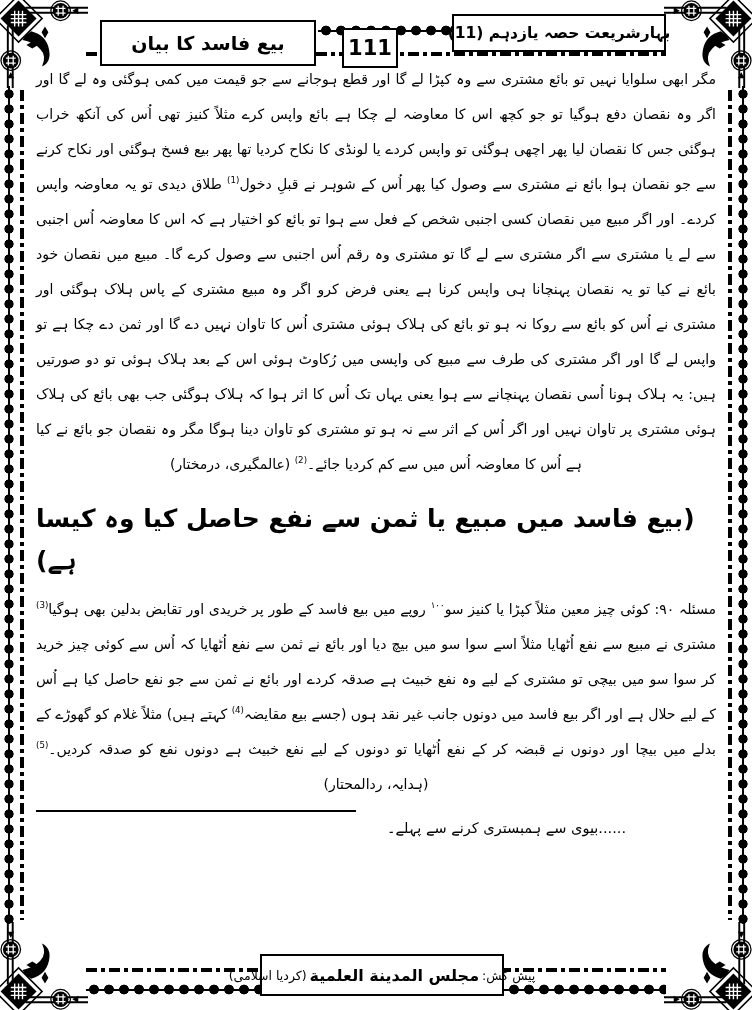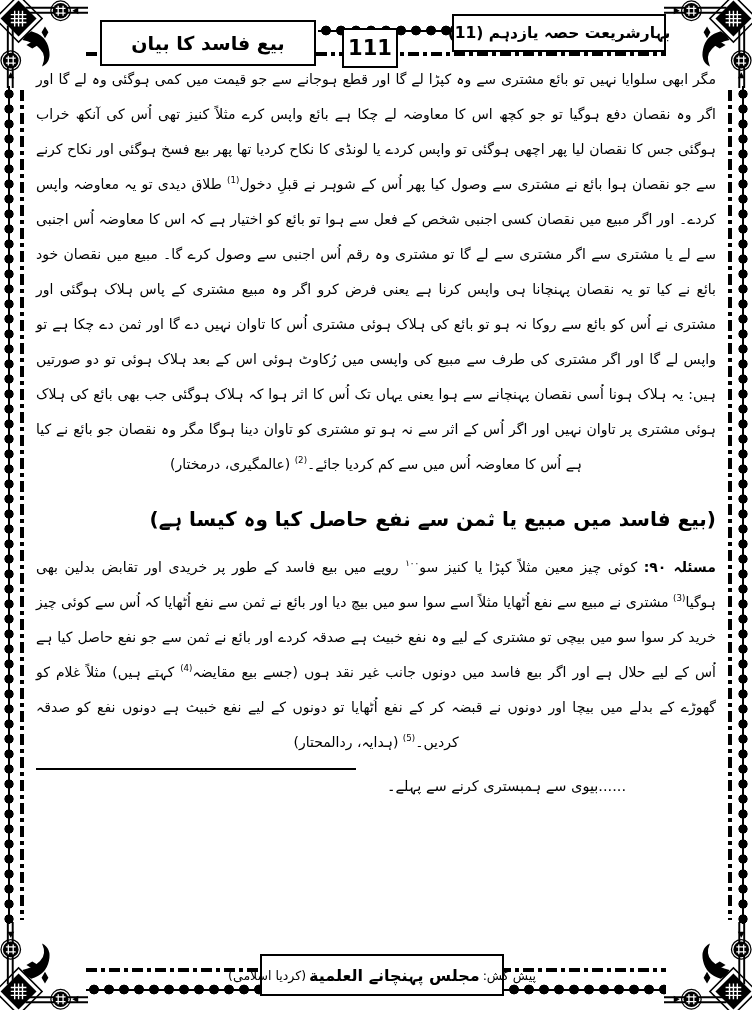--- a/index.html
+++ b/index.html
@@ -65,24 +65,24 @@
     position:absolute;left:36px;right:36px;top:62px;
     direction:rtl;
   }
   .para{
     font-size:14px;line-height:35px;
     text-align:justify;text-align-last:center;
   }
   .para sup{font-size:0.62em;line-height:0;}
   .heading{
     margin:16px 0 10px;
-    font-size:20px;font-weight:bold;line-height:42px;
-    text-align:right;
-  }
-  .masala-label{font-weight:bold;}
+    font-size:25px;font-weight:bold;line-height:42px;
+    text-align:left;
+  }
+  .masala-label{font-weight:normal;}
   .fn-sep{
     width:47%;margin:8px 0 2px auto;margin-left:0;margin-right:auto;
     border-top:2px solid #000;
   }
   
   .fn-sep{margin-left:0;margin-right:auto;}
   .footnotes{font-size:14.5px;line-height:28px;text-align:right;}
   .fn{display:block;}
   .fn.center{padding-right:90px;}
 </style>
@@ -228,17 +228,17 @@
     <div class="fn-sep"></div>
 
     <div class="footnotes">
       <span class="fn center">......بیوی سے ہمبستری کرنے سے پہلے۔</span>
 
     </div>
   </div>
 
   <div class="hbox footerbox">
     <span>پیش کش:</span>
-    <span class="pub">مجلس پہنچانے العلمیة</span>
+    <span class="pub">مجلس المدینة العلمیة</span>
     <span>(کردیا اسلامی)</span>
   </div>
 
 </div>
 
 </body></html>

